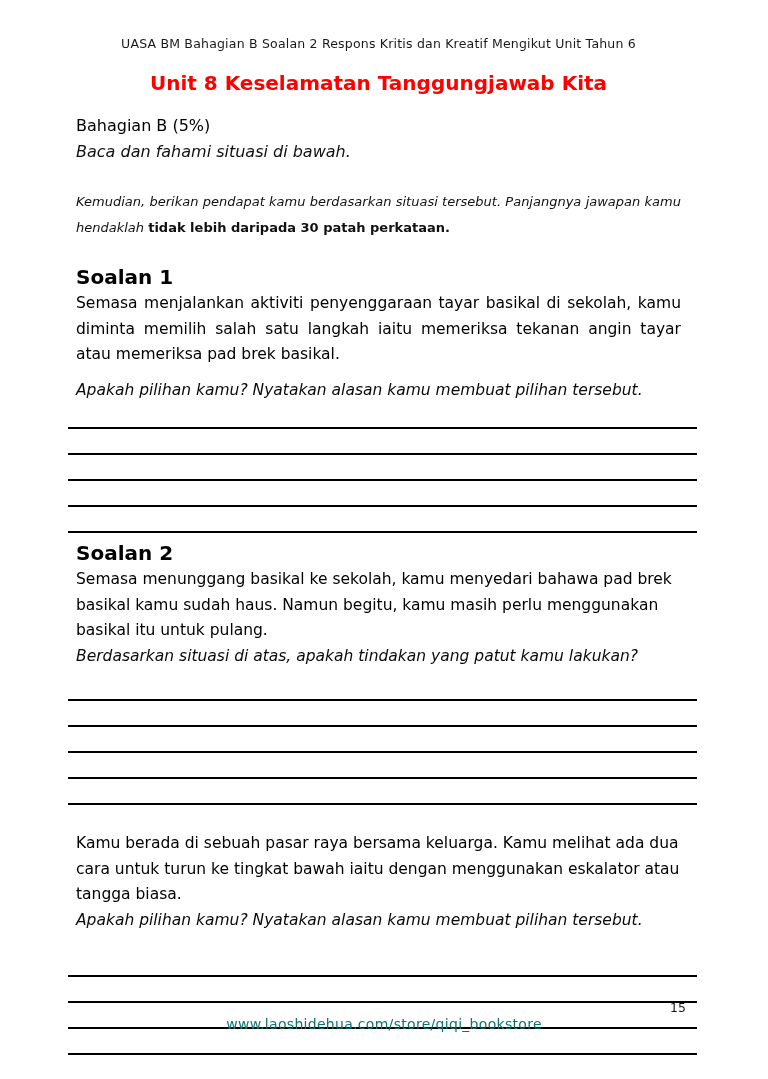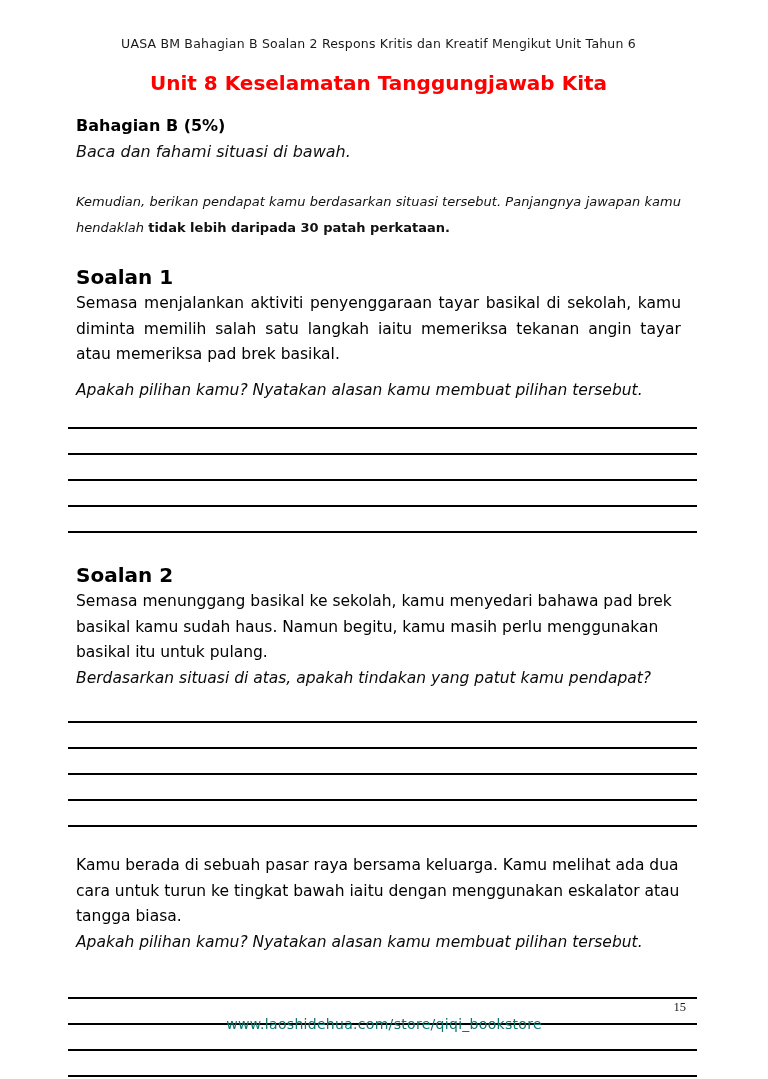--- a/index.html
+++ b/index.html
@@ -27,21 +27,21 @@
   .doc-title {
     margin-top: 20px;
     text-align: center;
     font-size: 20px;
     font-weight: bold;
     color: #ff0000;
   }
   .section-heading {
     margin-top: 21px;
     font-size: 16px;
-    font-weight: bold;
+    font-weight: normal;
     color: #000000;
   }
   .intro-line {
     margin-top: 4px;
     font-size: 16px;
     font-style: italic;
     line-height: 26px;
   }
   .intro-para {
     font-size: 13px;
@@ -78,31 +78,30 @@
   .answer-lines {
     margin-left: -8px;
     width: 629px;
   }
   .answer-line {
     height: 26px;
     border-bottom: 2px solid #000000;
   }
   #q1 { margin-top: 24px; }
   #q1 .answer-lines { margin-top: 0px; }
-  #q2 { margin-top: 30px; }
+  #q2 { margin-top: 8px; }
   #q2 .answer-lines { margin-top: 6px; }
   #q3 { margin-top: 26px; }
   #q3 .answer-lines { margin-top: 18px; }
   .page-number {
     position: absolute;
     top: 1000px;
     right: 66px;
     font-size: 12.5px;
     color: #1a1a1a;
-    font-family: Liberation Serif, serif;
   }
   .doc-footer {
     position: absolute;
     top: 1016px;
     left: 0;
     width: 768px;
     text-align: center;
     font-size: 14px;
     letter-spacing: 0.3px;
     color: #0f766e;
@@ -132,21 +131,21 @@
       <div class="answer-line"></div>
       <div class="answer-line"></div>
       <div class="answer-line"></div>
       <div class="answer-line"></div>
     </div>
   </div>
 
   <div class="question" id="q2">
     <div class="q-heading">Soalan 2</div>
     <p class="q-body">Semasa menunggang basikal ke sekolah, kamu menyedari bahawa pad brek basikal kamu sudah haus. Namun begitu, kamu masih perlu menggunakan basikal itu untuk pulang.</p>
-    <p class="q-prompt">Berdasarkan situasi di atas, apakah tindakan yang patut kamu pendapat?</p>
+    <p class="q-prompt">Berdasarkan situasi di atas, apakah tindakan yang patut kamu lakukan?</p>
     <div class="answer-lines">
       <div class="answer-line"></div>
       <div class="answer-line"></div>
       <div class="answer-line"></div>
       <div class="answer-line"></div>
       <div class="answer-line"></div>
     </div>
   </div>
 
   <div class="question" id="q3">

